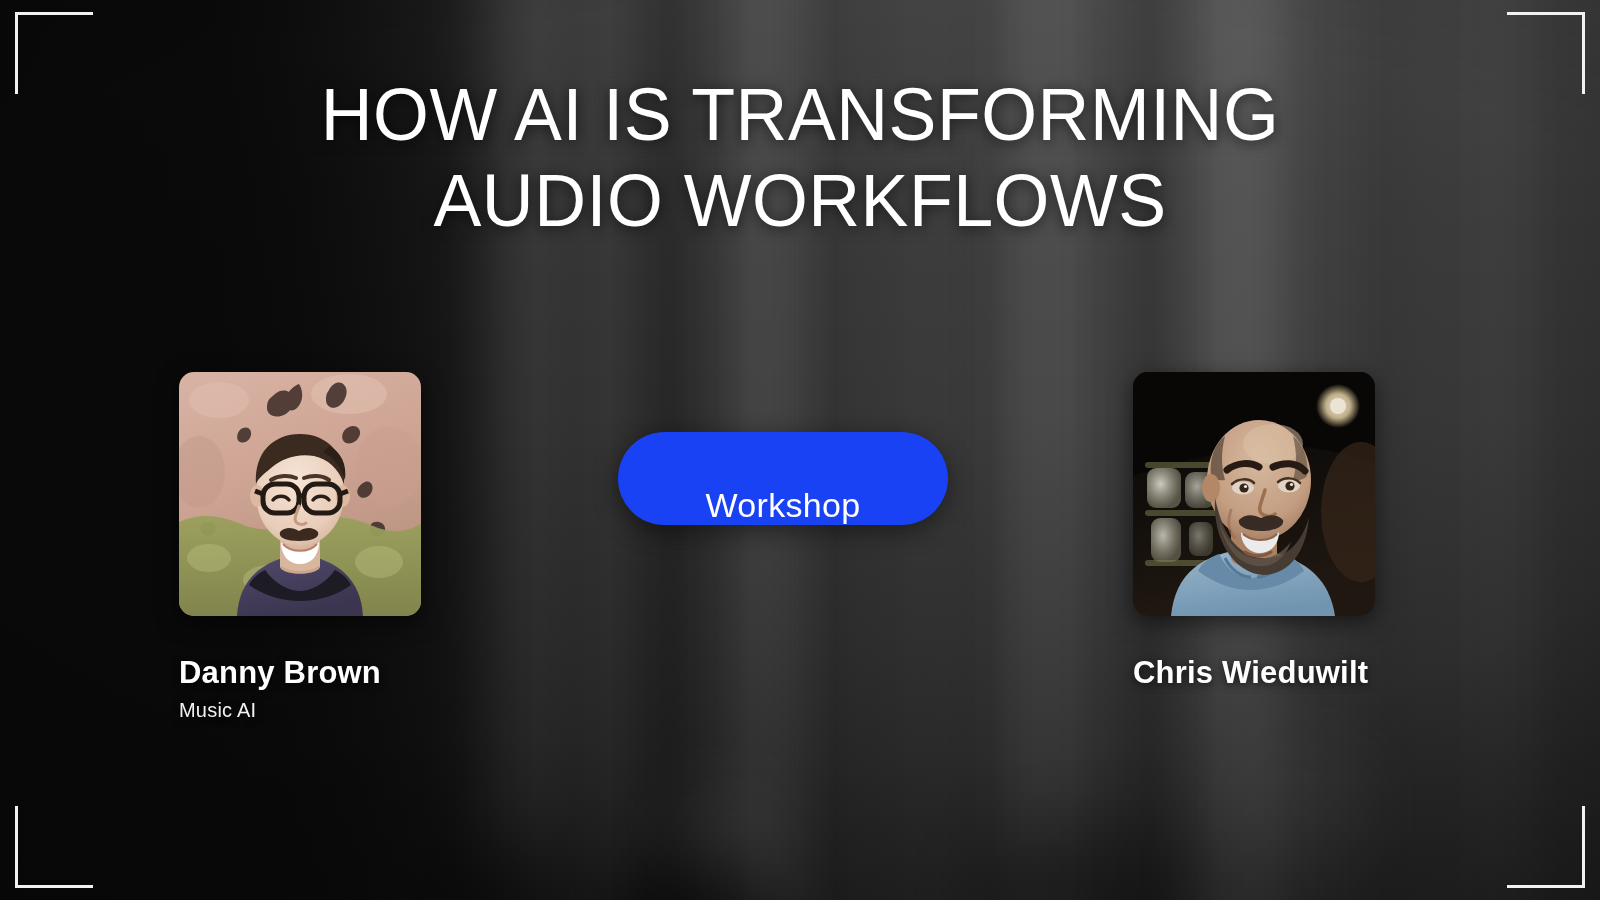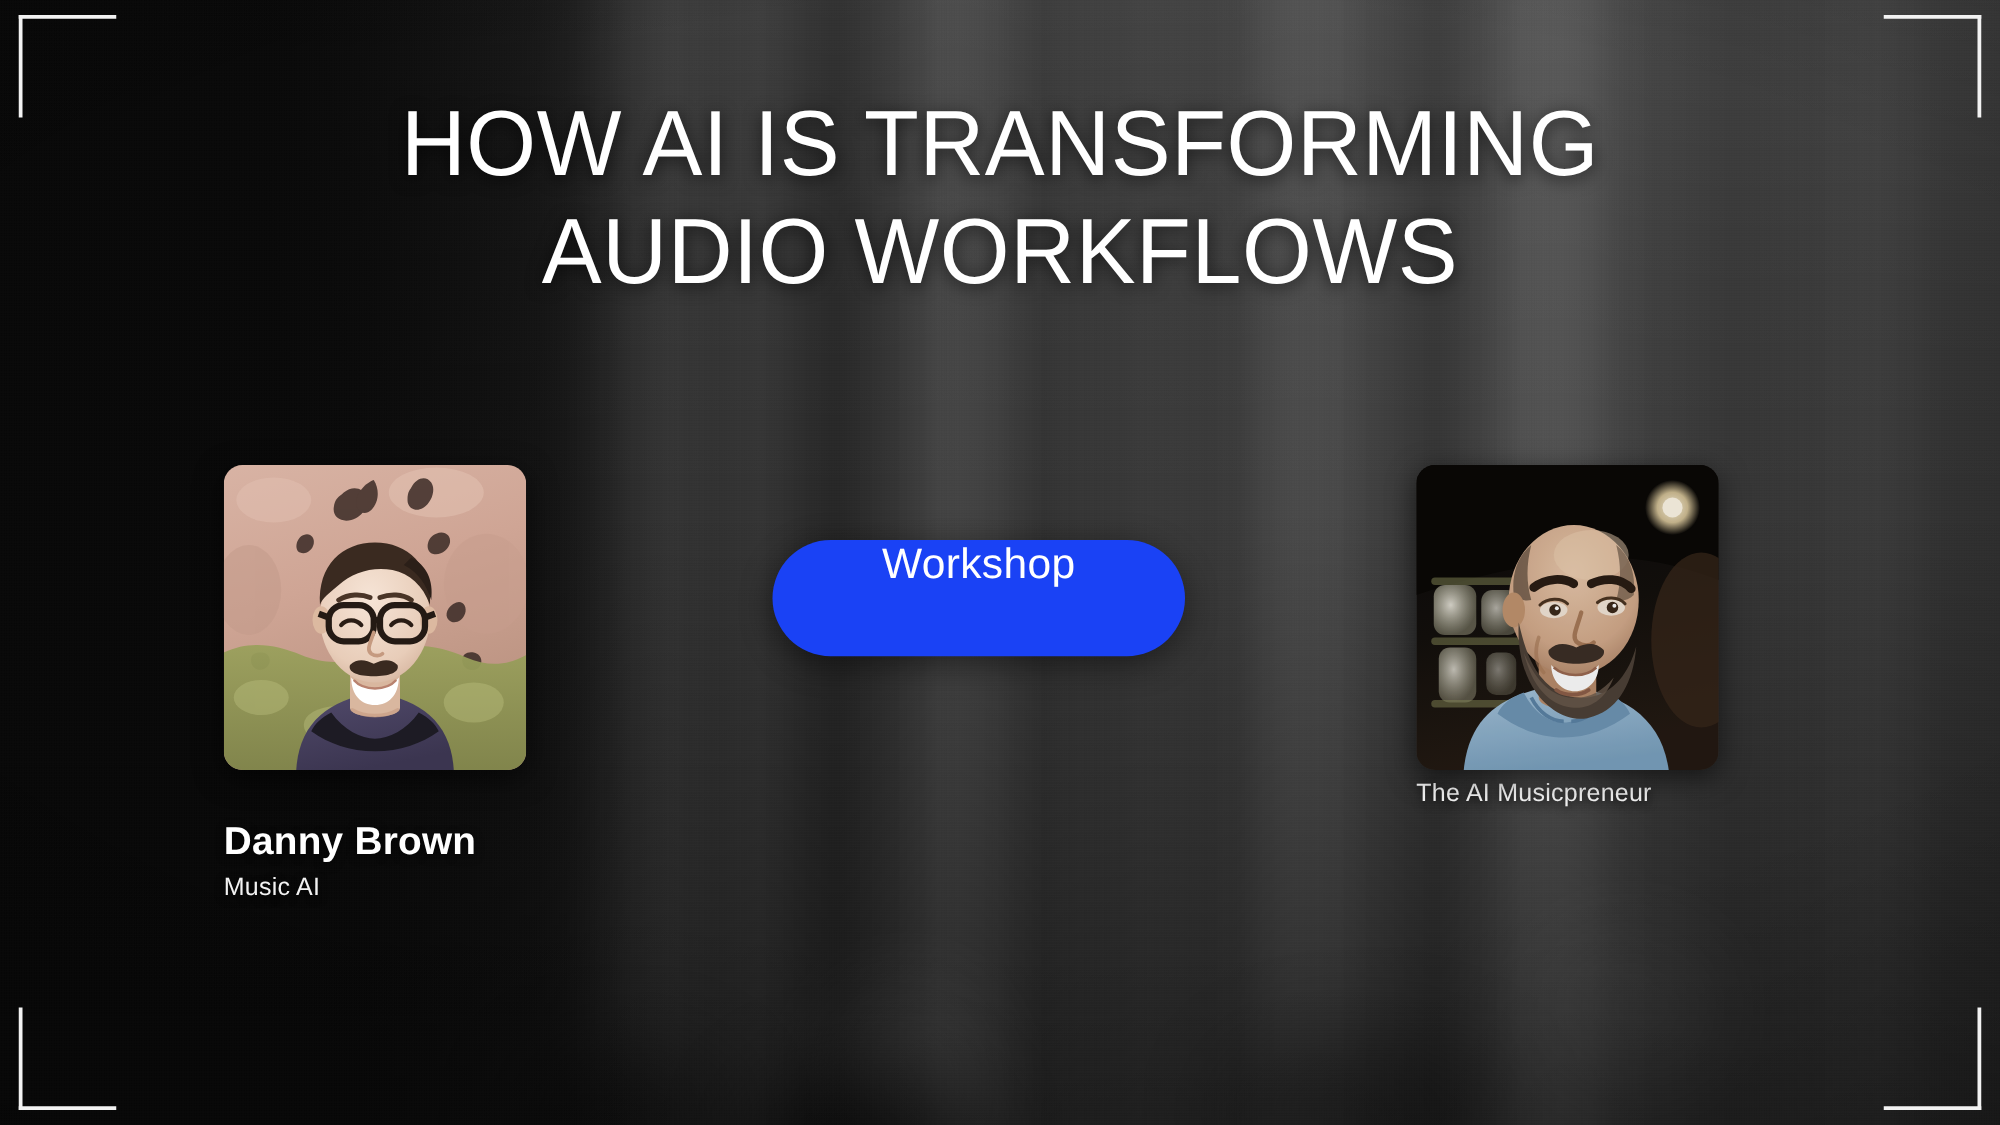--- a/index.html
+++ b/index.html
@@ -141,21 +141,21 @@
     font-weight:400;
     letter-spacing:0.2px;
     text-shadow:0 2px 10px rgba(0,0,0,0.6);
   }
 
   
   .cta {
     position:absolute; left:618px; top:432px;
     width:330px; height:93px;
     border-radius:47px;
-    display:flex; align-items:flex-start; justify-content:center;
+    display:flex; align-items:flex-end; justify-content:center;
     color:#ffffff;
     font-size:34px;
     font-weight:400;
     letter-spacing:0.3px;
     cursor:pointer;
     box-shadow:0 6px 26px rgba(0,0,0,0.45);
   }
 
   
   .speaker { position:absolute; top:372px; }
@@ -423,16 +423,16 @@
         <path d="M108 160c9 11 28 11 38 0 0 13-9 21-19 21s-19-8-19-21z" fill="#ffffff"></path>
         <path d="M110 162c9 8 26 8 34 0" stroke="#9c6a52" stroke-width="2" fill="none"></path>
 
         <path d="M112 180c7 5 19 5 26 0" stroke="#8e5f49" stroke-width="3" fill="none" stroke-linecap="round"></path>
 
         <path d="M98 138c-4 12-2 22 4 28" stroke="#a87a58" stroke-width="3" fill="none" stroke-linecap="round" opacity="0.65"></path>
 
         <rect width="242" height="244" fill="#000" opacity="0.08"></rect>
       </svg>
     </div>
-    <div class="sp-role">The AI Musicpreneur</div>
+    <div class="sp-name">Chris Wieduwilt</div>
   </div>
 
 </div>
 
 </body></html>

